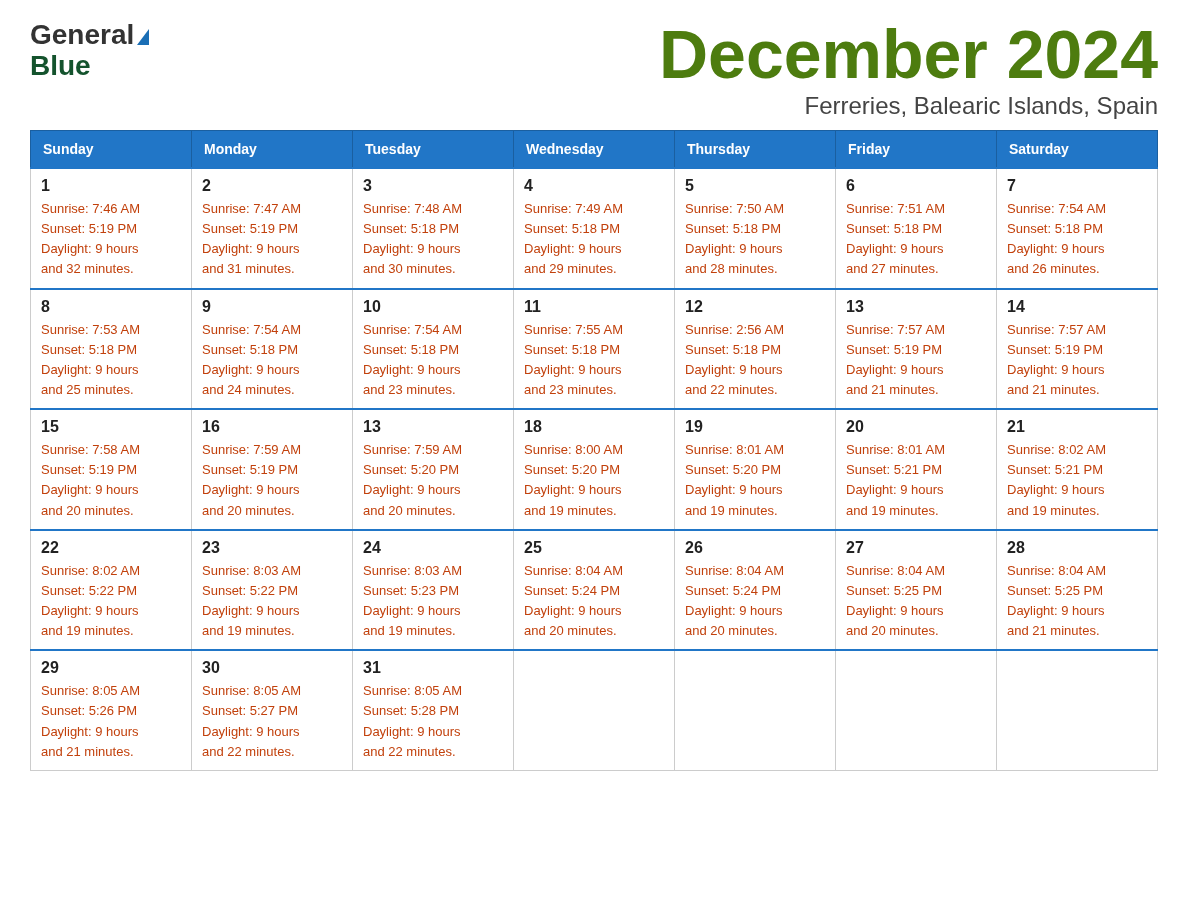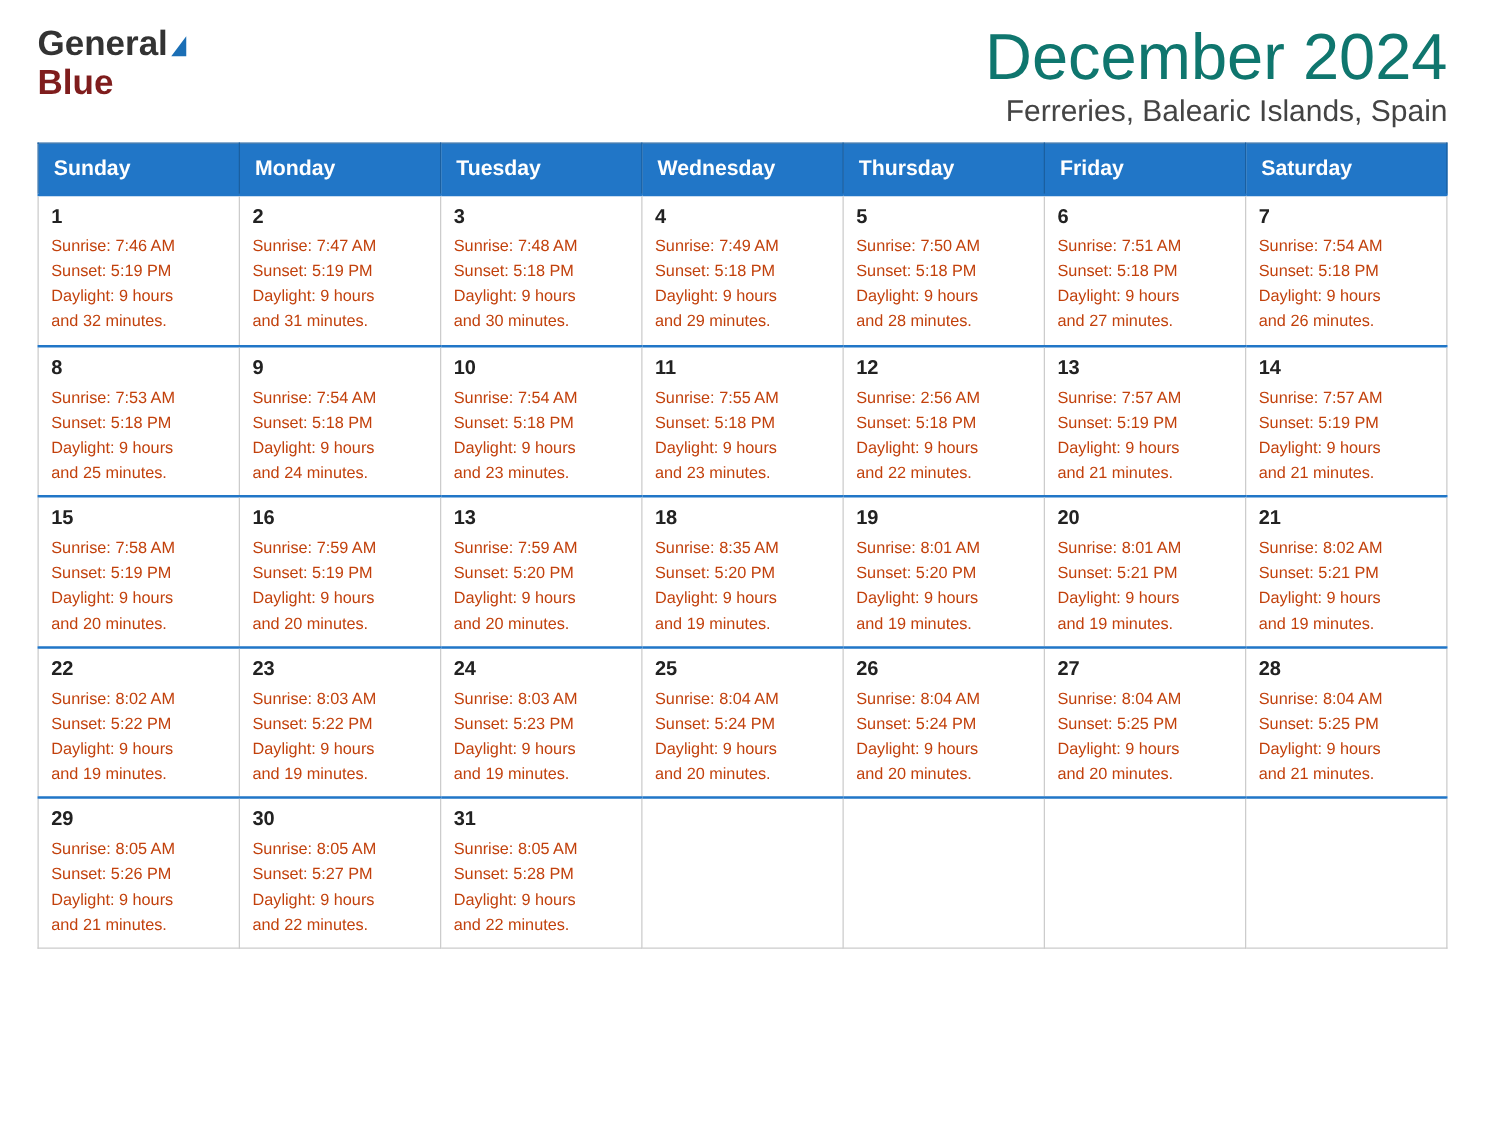--- a/index.html
+++ b/index.html
@@ -18,44 +18,44 @@
     }
     .logo {
       display: flex;
       flex-direction: column;
       align-items: flex-start;
       font-size: 28px;
       font-weight: bold;
       line-height: 1.1;
     }
     .logo-general { color: #333; text-align: right; }
-    .logo-blue { color: #7f1d1d; }
+    .logo-blue { color: #14532d; }
     .title-section {
       text-align: right;
     }
     .month-title {
-      font-size: 52px;
-      font-weight: normal;
-      color: #0f766e;
+      font-size: 68px;
+      font-weight: bold;
+      color: #4d7c0f;
       line-height: 1;
     }
     .location-subtitle {
       font-size: 24px;
       color: #444;
       margin-top: 4px;
     }
     .calendar {
       width: 100%;
       border-collapse: collapse;
       margin-top: 10px;
     }
     .calendar th {
       background-color: #2176c7;
       color: #fff;
-      font-size: 17px;
+      font-size: 14px;
       font-weight: 600;
       padding: 10px 12px;
       text-align: left;
       border: 1px solid #1a5fa0;
     }
     .calendar td {
       vertical-align: top;
       padding: 8px 10px;
       border: 1px solid #ccc;
       border-top: 2px solid #2176c7;
@@ -176,21 +176,21 @@
         <td>
           <div class="day-number">16</div>
           <div class="day-info"><span>Sunrise: 7:59 AM</span><br><span>Sunset: 5:19 PM</span><br><span>Daylight: 9 hours</span><br><span>and 20 minutes.</span></div>
         </td>
         <td>
           <div class="day-number">13</div>
           <div class="day-info"><span>Sunrise: 7:59 AM</span><br><span>Sunset: 5:20 PM</span><br><span>Daylight: 9 hours</span><br><span>and 20 minutes.</span></div>
         </td>
         <td>
           <div class="day-number">18</div>
-          <div class="day-info"><span>Sunrise: 8:35 AM</span><br><span>Sunset: 5:20 PM</span><br><span>Daylight: 9 hours</span><br><span>and 19 minutes.</span></div>
+          <div class="day-info"><span>Sunrise: 8:00 AM</span><br><span>Sunset: 5:20 PM</span><br><span>Daylight: 9 hours</span><br><span>and 19 minutes.</span></div>
         </td>
         <td>
           <div class="day-number">19</div>
           <div class="day-info"><span>Sunrise: 8:01 AM</span><br><span>Sunset: 5:20 PM</span><br><span>Daylight: 9 hours</span><br><span>and 19 minutes.</span></div>
         </td>
         <td>
           <div class="day-number">20</div>
           <div class="day-info"><span>Sunrise: 8:01 AM</span><br><span>Sunset: 5:21 PM</span><br><span>Daylight: 9 hours</span><br><span>and 19 minutes.</span></div>
         </td>
         <td>

